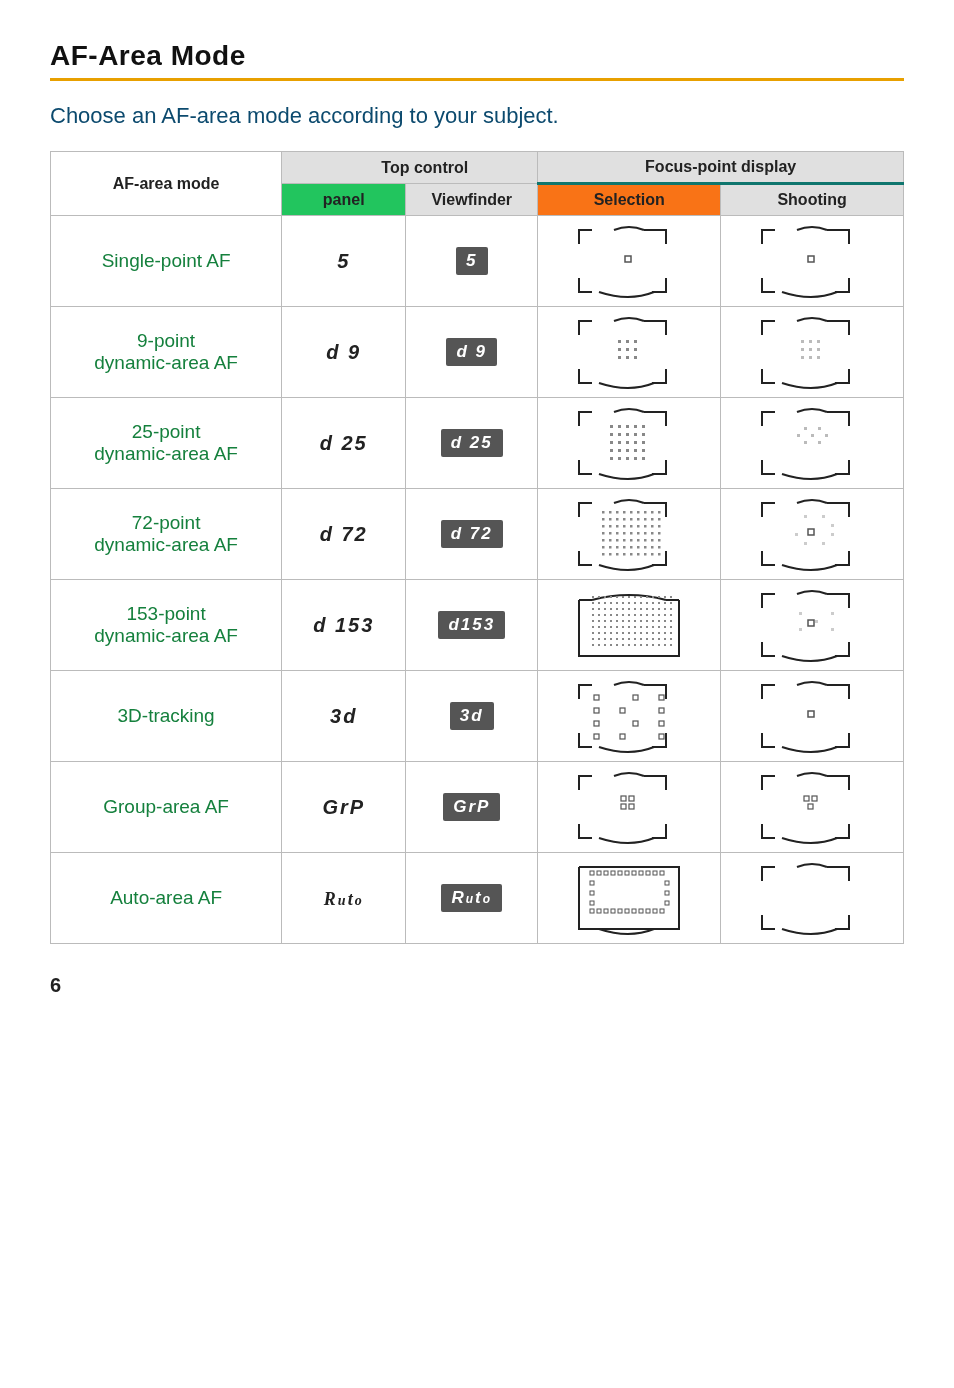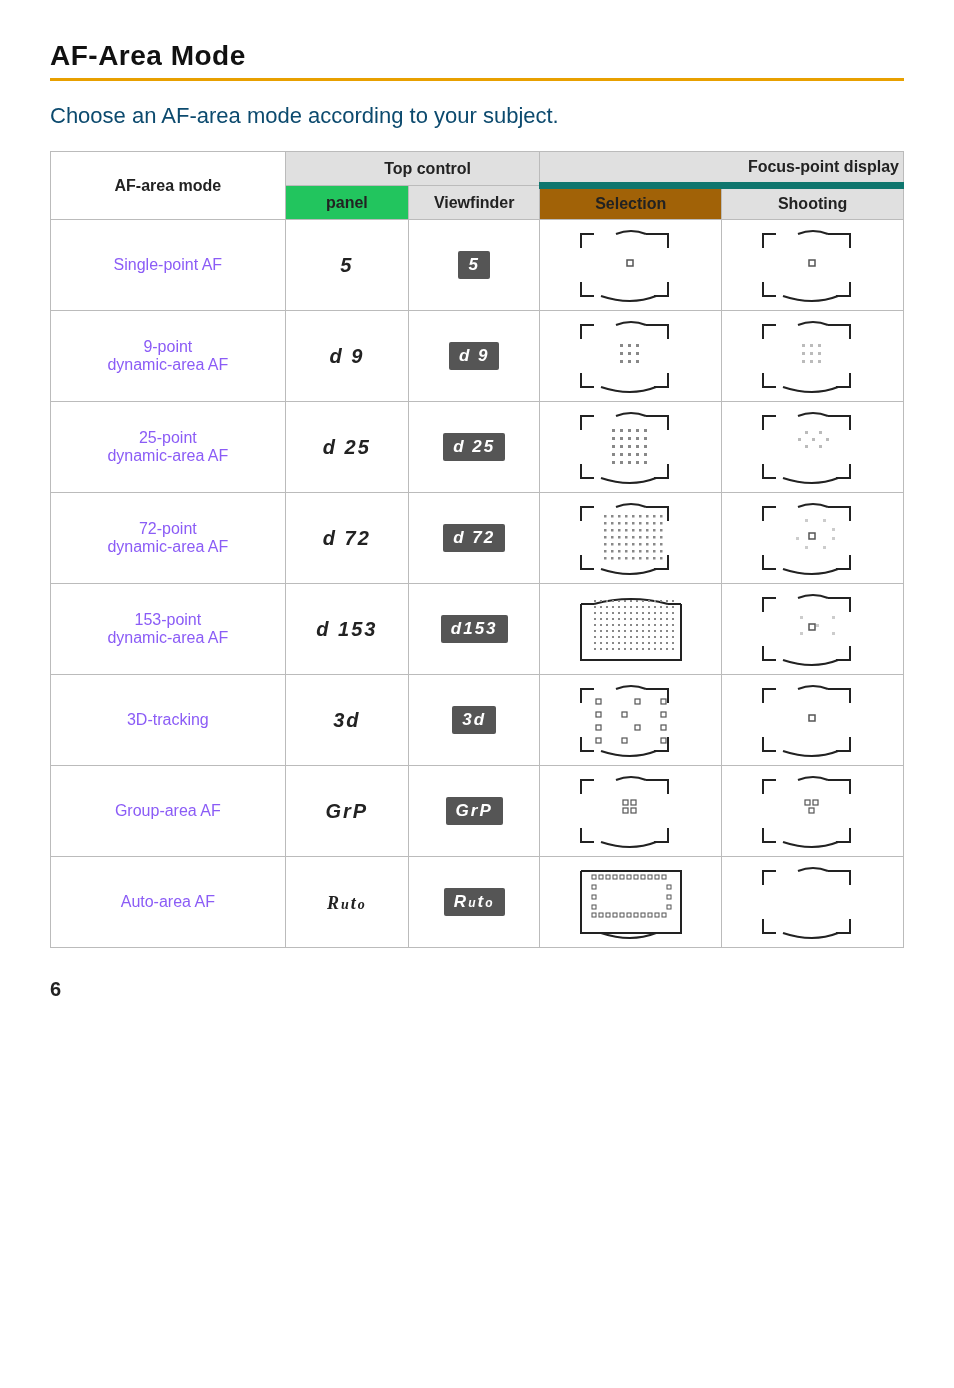--- a/index.html
+++ b/index.html
@@ -44,33 +44,32 @@
       background: #fff;
       font-weight: 700;
       font-size: 16px;
     }
     table.main-table thead tr:first-child th.col-top-control {
       background: #e0e0e0;
       padding-left: 34px;
     }
     table.main-table thead tr:first-child th.col-fpd {
       background: #e0e0e0;
-      border-bottom: 7px solid #0f766e;
-      text-align: right;
+      border-bottom: 3px solid #0f766e;
     }
     table.main-table thead tr.subheader th {
       background: #e0e0e0;
       font-weight: 900;
       font-size: 16px;
     }
     table.main-table td.af-mode-cell {
       text-align: center;
-      font-size: 16px;
-      color: #8b5cf6;
-      padding: 10px 21px;
+      font-size: 19px;
+      color: #15803d;
+      padding: 10px 8px;
       background: #fff;
     }
     table.main-table td.symbol-cell {
       font-size: 20px;
       font-weight: 700;
       font-style: italic;
       background: #fff;
       padding: 10px 12px;
       letter-spacing: 2px;
     }
@@ -123,21 +122,21 @@
       <th colspan="2" class="col-top-control">
         <span>Top control</span>
       </th>
       <th colspan="2" class="col-fpd">
         <span>Focus-point display</span>
       </th>
     </tr>
     <tr class="subheader">
       <th style="background:#22c55e;font-weight:900;"><span>panel</span></th>
       <th style="background:#e0e0e0;font-weight:900;"><span>Viewfinder</span></th>
-      <th style="background:#a16207;font-weight:900;"><span>Selection</span></th>
+      <th style="background:#f97316;font-weight:900;"><span>Selection</span></th>
       <th style="background:#e0e0e0;font-weight:900;"><span>Shooting</span></th>
     </tr>
   </thead>
   <tbody id="table-body">
   <tr>
         <td class="af-mode-cell" style="white-space: pre-line;">Single-point AF</td>
         <td class="symbol-cell" style="font-style: italic; font-weight: 900; font-size: 20px; letter-spacing: 2px;">5</td>
         <td class="symbol-cell"><span class="viewfinder-box">5</span></td>
         <td class="diagram-cell"><div class="fp-diagram"><svg viewBox="0 0 110 78" xmlns="http://www.w3.org/2000/svg">
 

